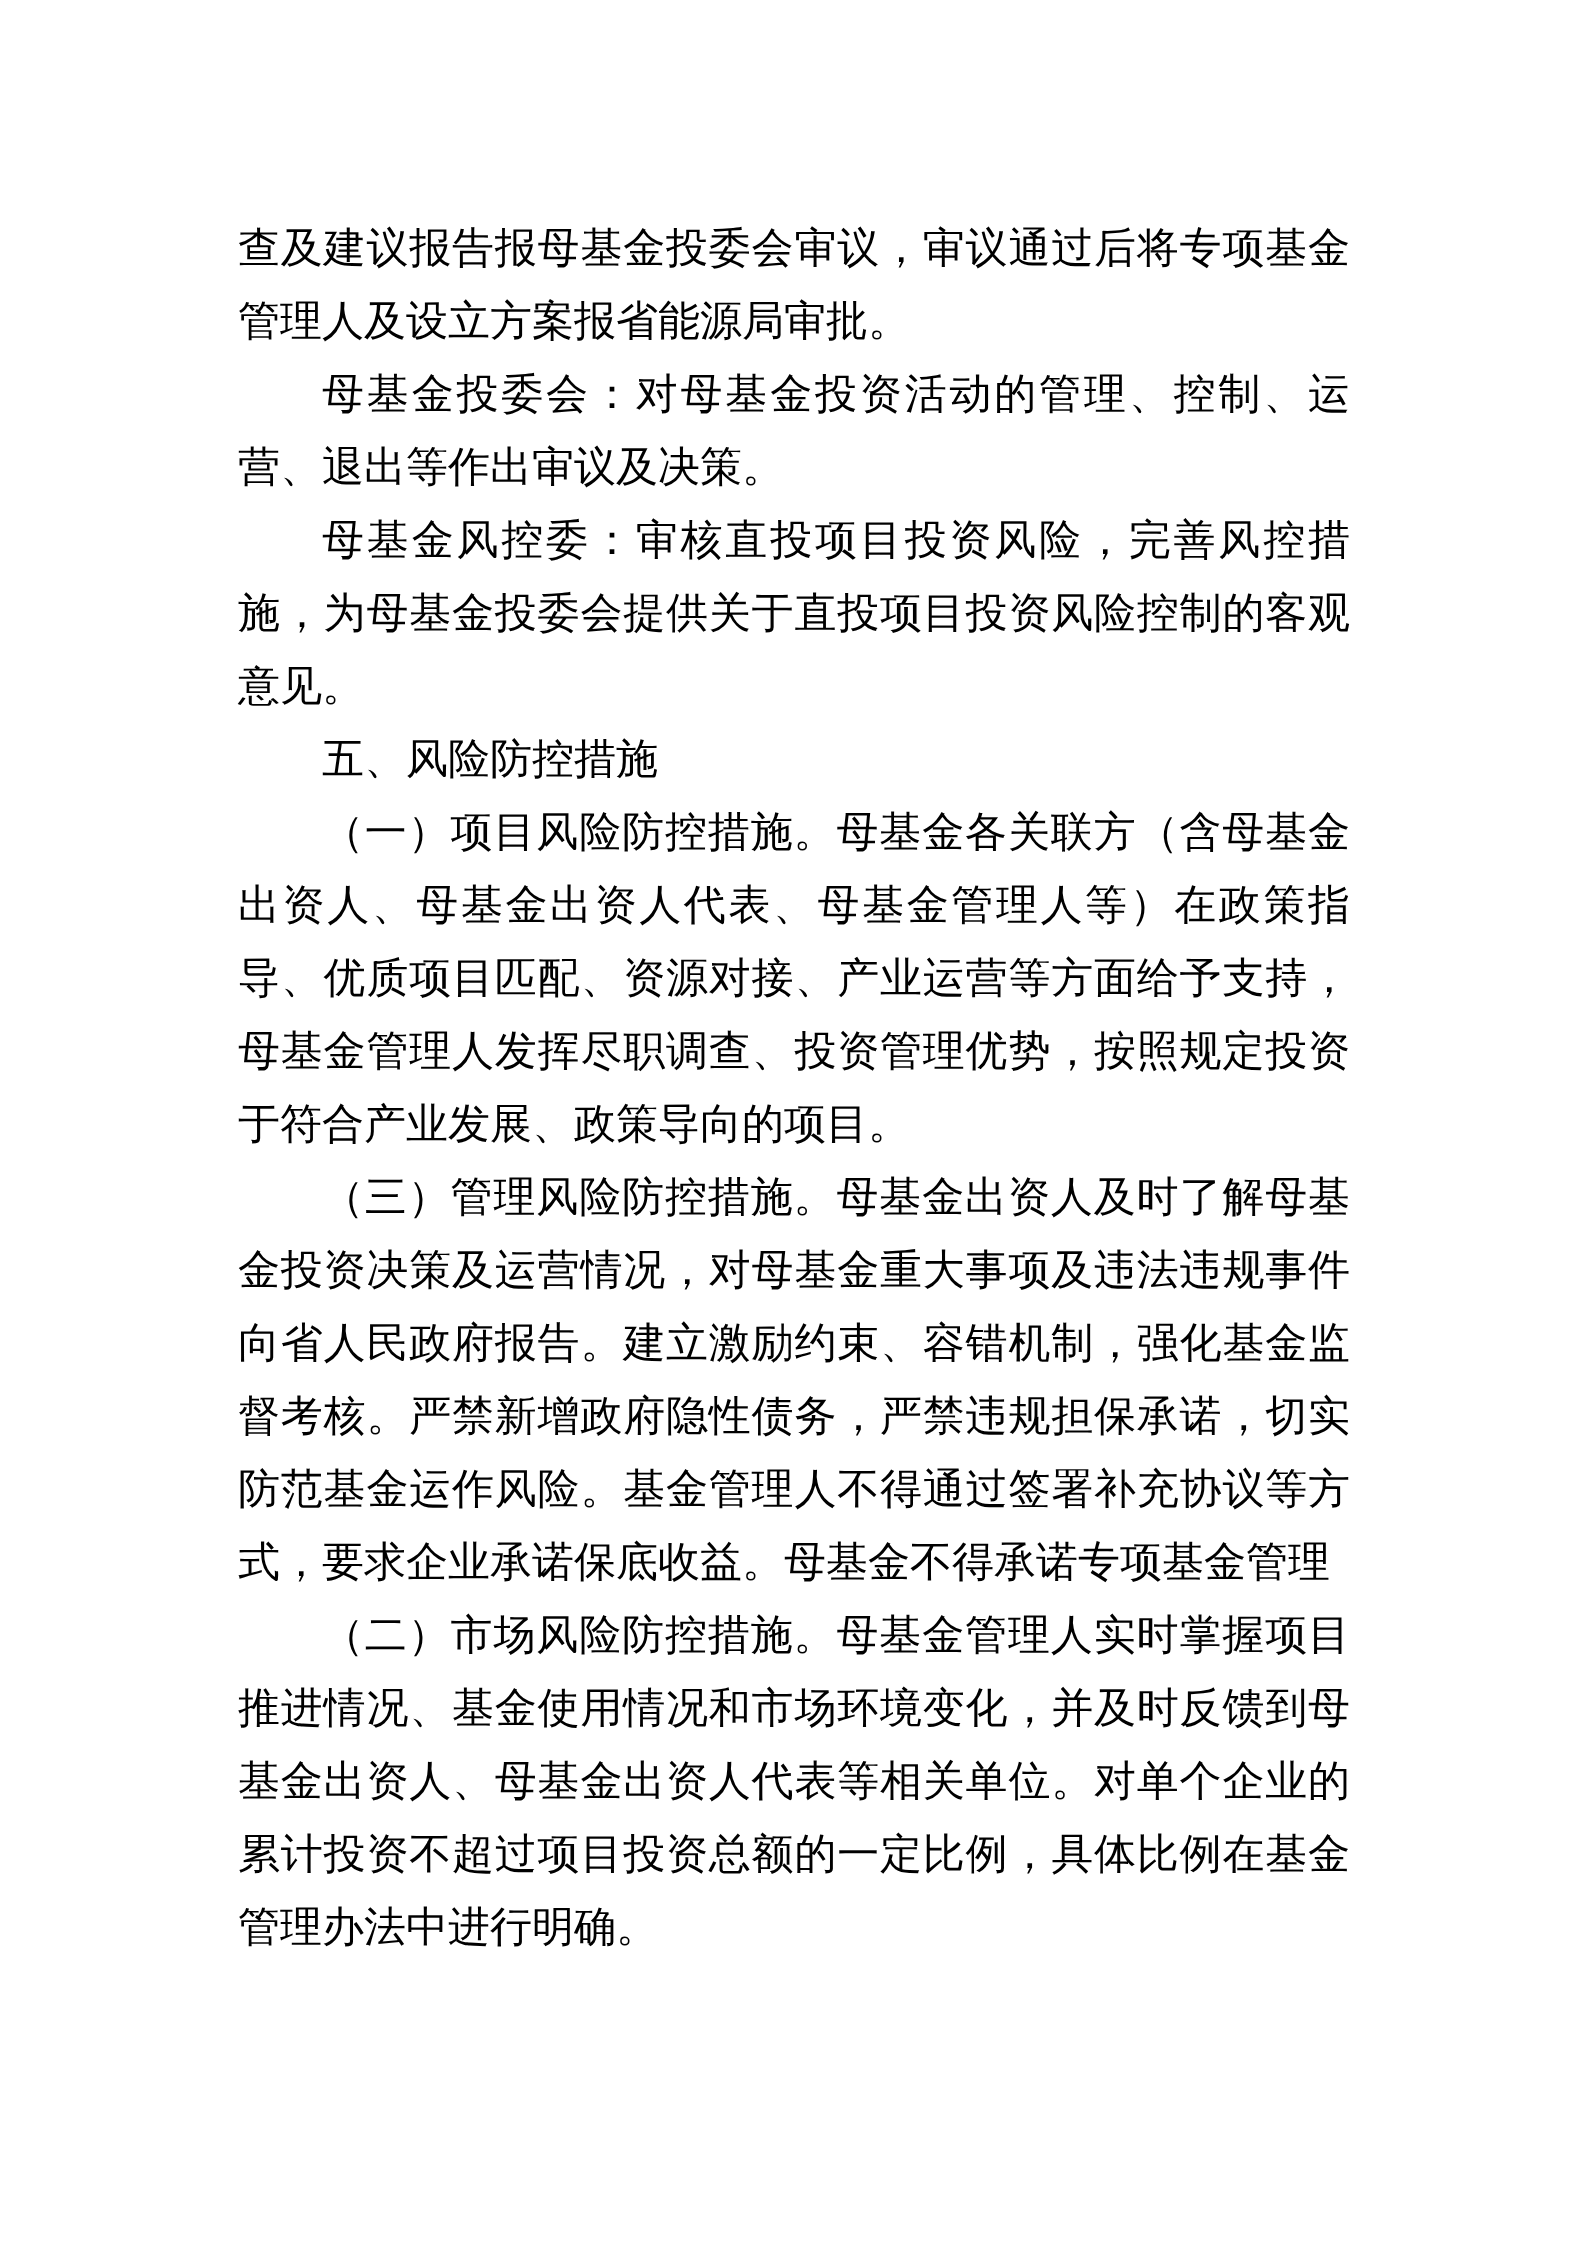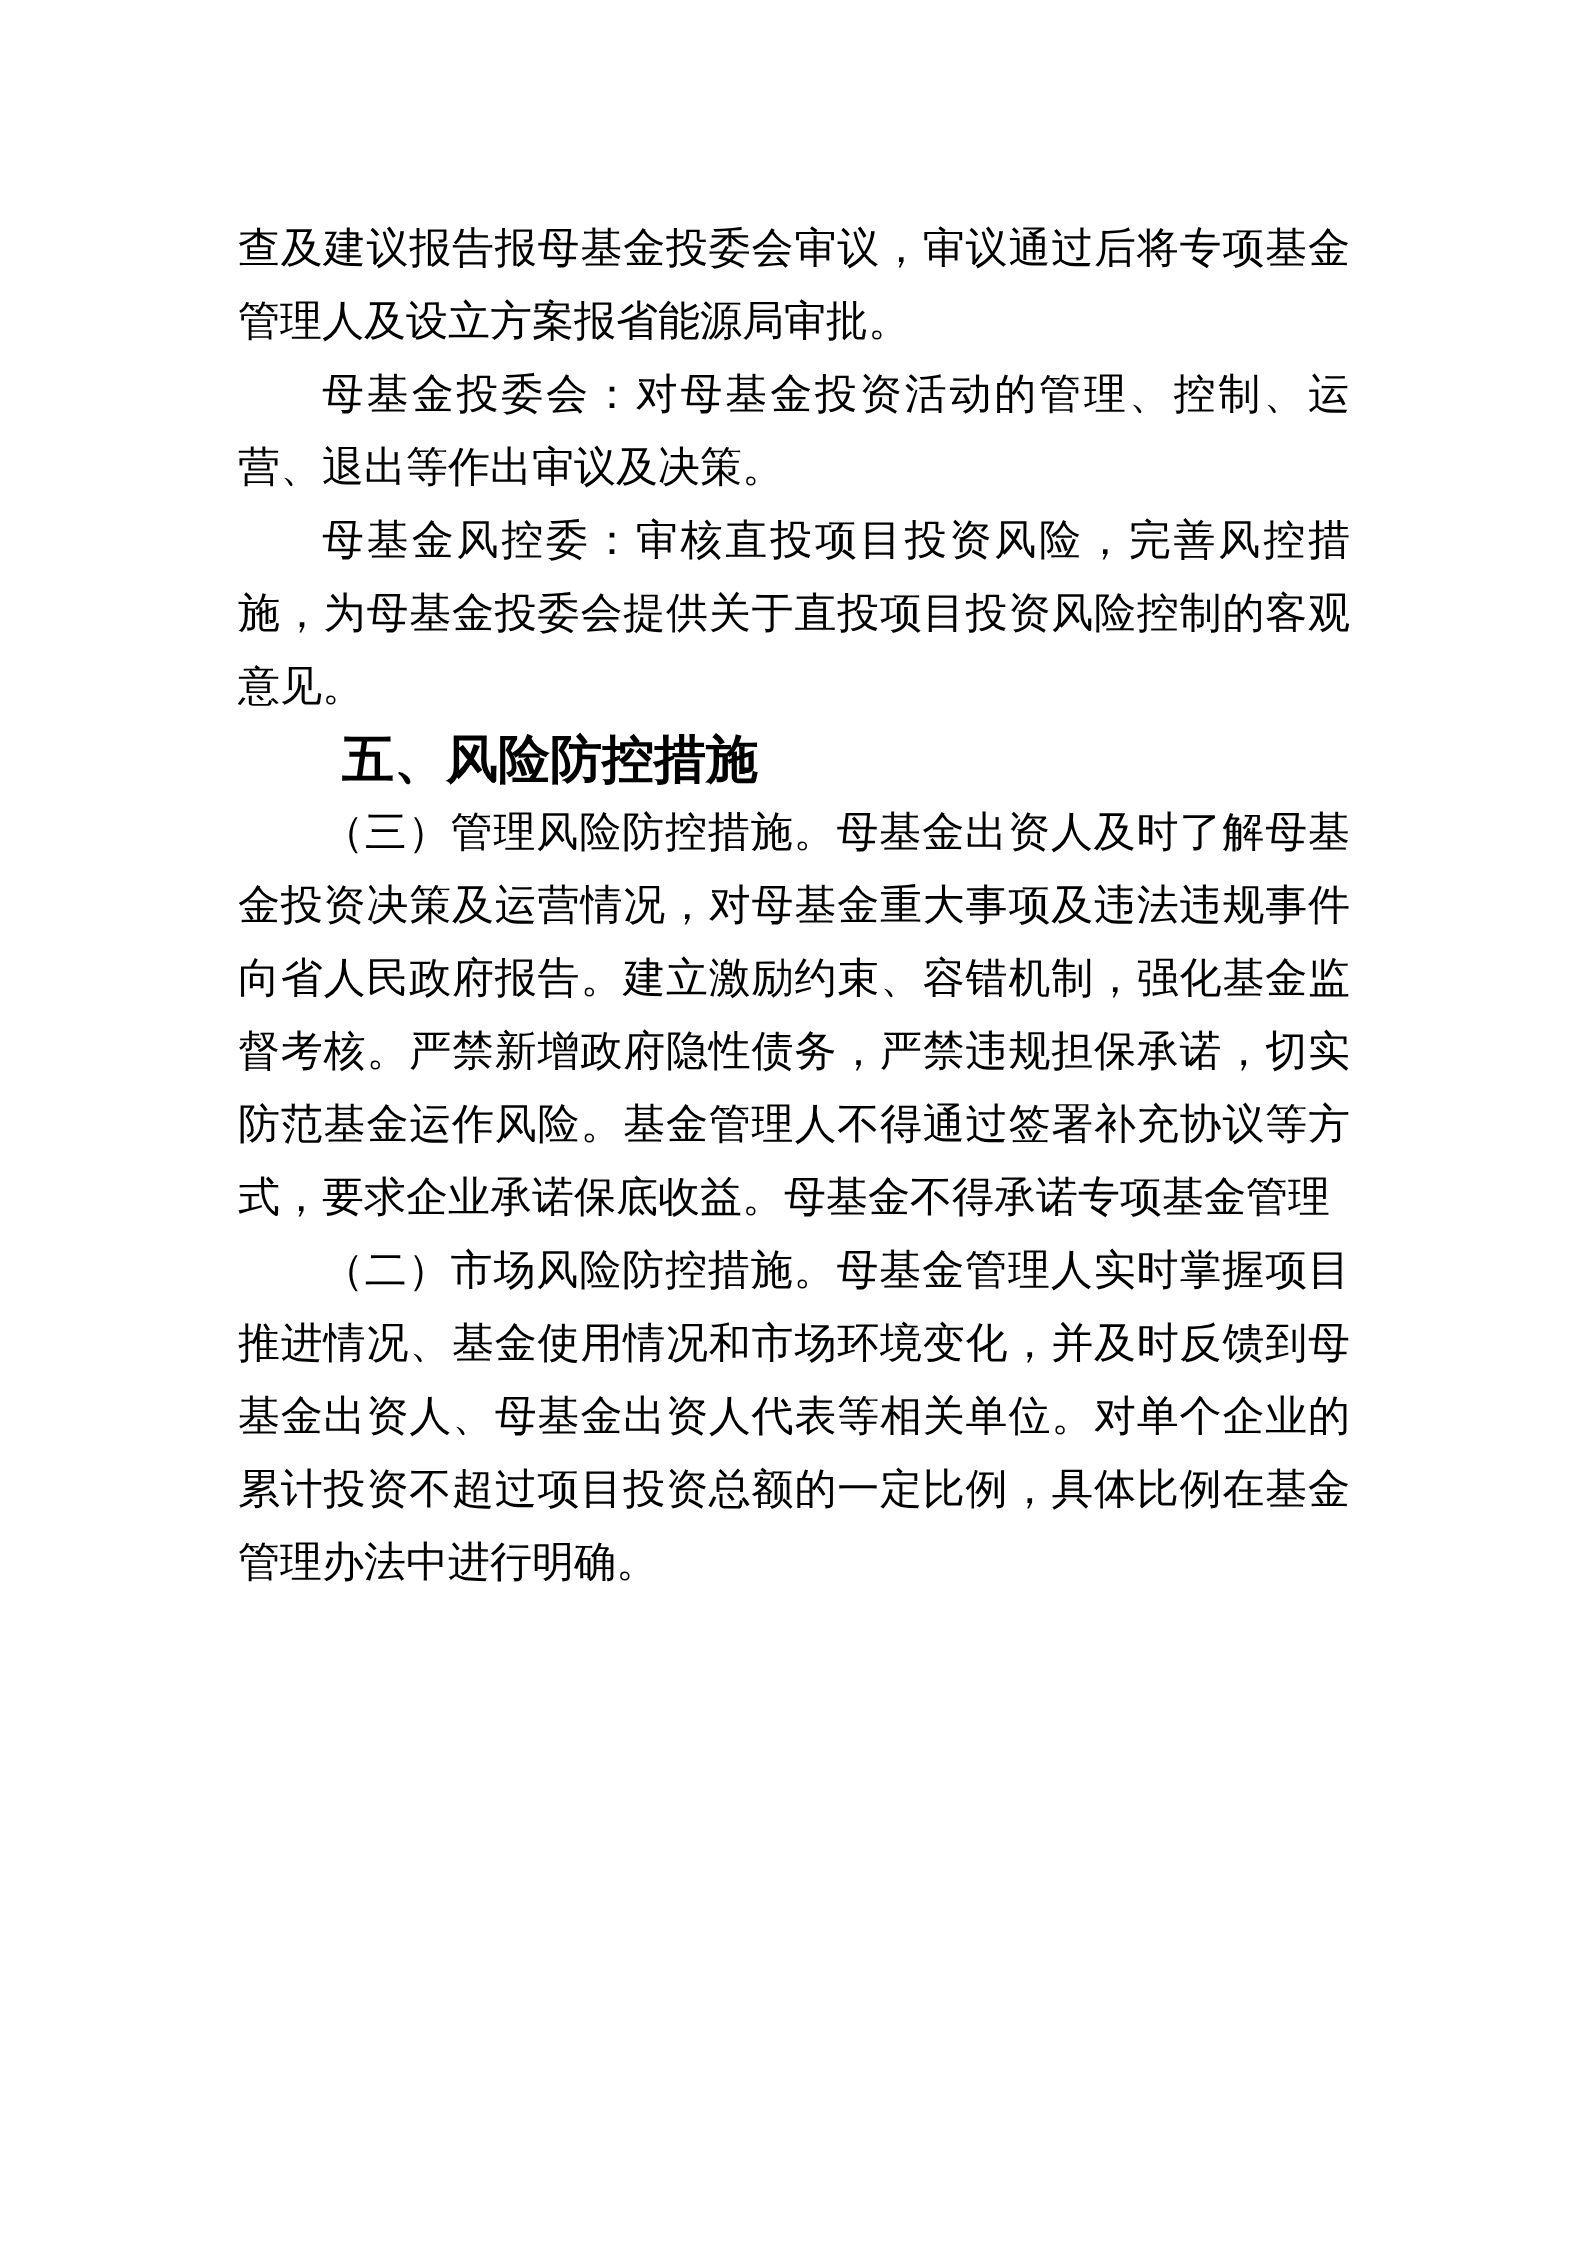--- a/index.html
+++ b/index.html
@@ -38,23 +38,23 @@
     margin: 0;
     padding: 0;
     text-indent: 2em;
   }
   .para.no-indent {
     text-indent: 0;
   }
   .heading {
     margin: 0;
     padding: 0;
-    font-size: 52px;
+    font-size: 42px;
     line-height: 73px;
-    font-weight: 700;
+    font-weight: 400;
     text-indent: 2em;
     text-align: left;
   }
   .lead {
     font-weight: 400;
   }
 </style>
 </head>
 <body>
 
@@ -62,19 +62,20 @@
   <div class="doc">
 
     <p class="para no-indent">查及建议报告报母基金投委会审议，审议通过后将专项基金管理人及设立方案报省能源局审批。</p>
 
     <p class="para"><span class="lead">母基金投委会：</span><span>对母基金投资活动的管理、控制、运营、退出等作出审议及决策。</span></p>
 
     <p class="para"><span class="lead">母基金风控委：</span><span>审核直投项目投资风险，完善风控措施，为母基金投委会提供关于直投项目投资风险控制的客观意见。</span></p>
 
     <h2 class="heading">五、风险防控措施</h2>
 
+    <p class="para">（一）项目风险防控措施。母基金各关联方（含母基金出资人、母基金出资人代表、母基金管理人等）在政策指导、优质项目匹配、资源对接、产业运营等方面给予支持，母基金管理人发挥尽职调查、投资管理优势，按照规定投资于符合产业发展、政策导向的项目。</p>
 
     <p class="para">（三）管理风险防控措施。母基金出资人及时了解母基金投资决策及运营情况，对母基金重大事项及违法违规事件向省人民政府报告。建立激励约束、容错机制，强化基金监督考核。严禁新增政府隐性债务，严禁违规担保承诺，切实防范基金运作风险。基金管理人不得通过签署补充协议等方式，要求企业承诺保底收益。母基金不得承诺专项基金管理</p>
 
     <p class="para">（二）市场风险防控措施。母基金管理人实时掌握项目推进情况、基金使用情况和市场环境变化，并及时反馈到母基金出资人、母基金出资人代表等相关单位。对单个企业的累计投资不超过项目投资总额的一定比例，具体比例在基金管理办法中进行明确。</p>
 
   </div>
 </div>
 
 </body></html>

